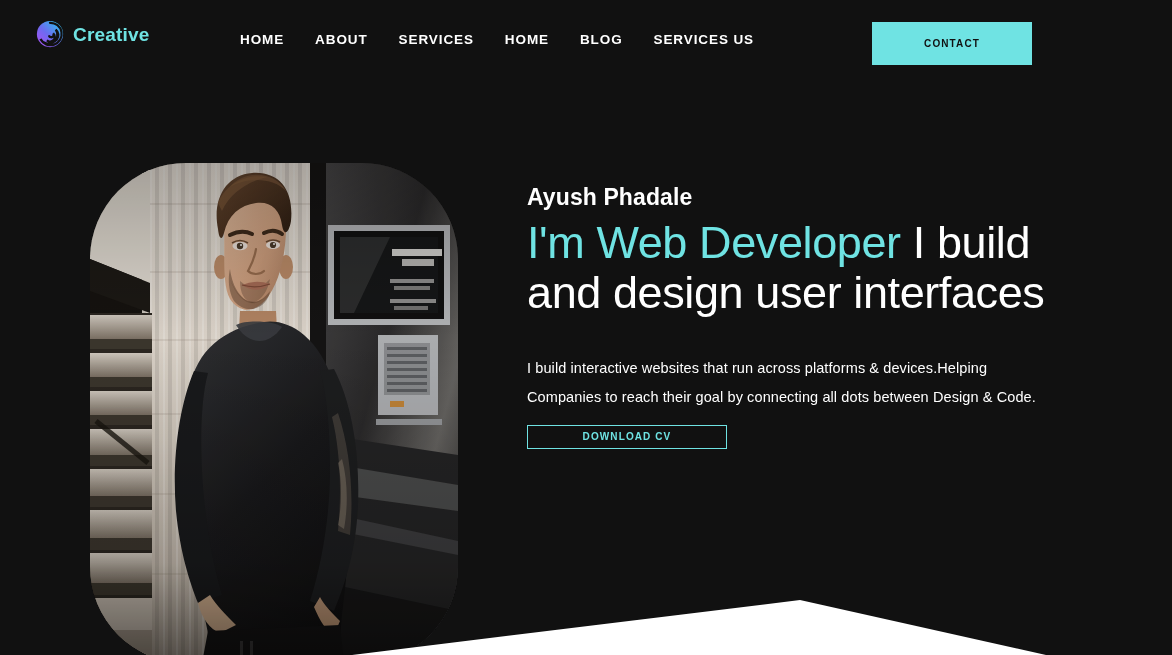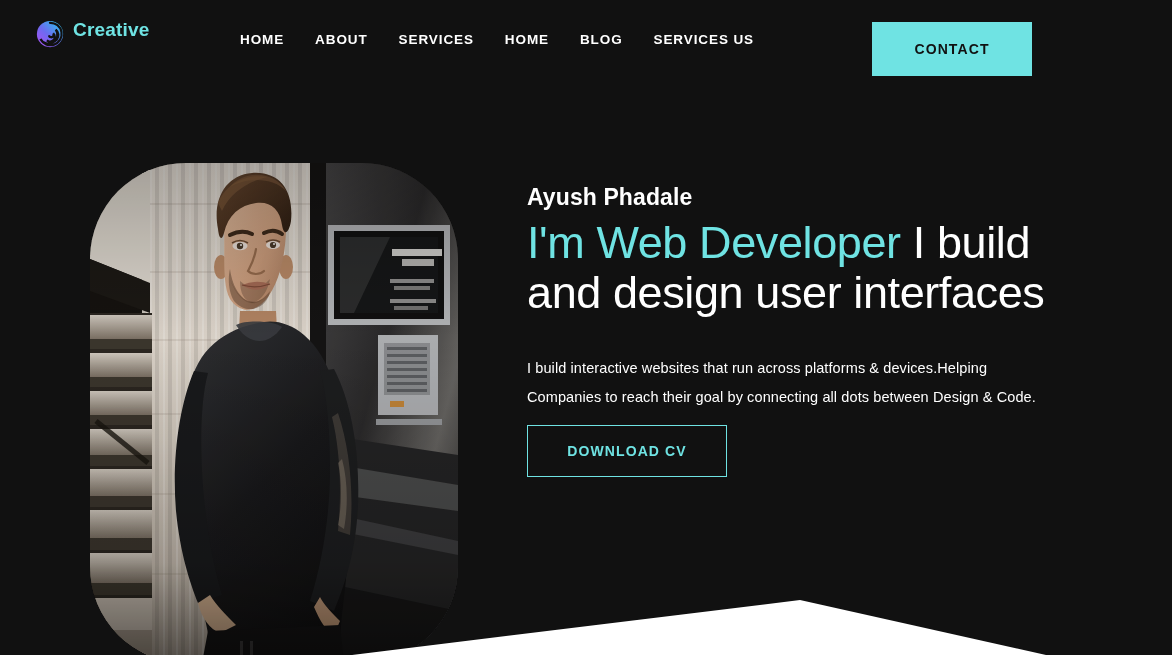--- a/index.html
+++ b/index.html
@@ -21,21 +21,21 @@
   
   #header {
     position:absolute; top:0; left:0;
     width:1172px; height:86px;
     display:flex; align-items:center;
     z-index:20;
   }
 
   #brand {
     position:absolute; left:36px; top:20px;
-    display:flex; gap:9px;
+    display:flex; align-items:center; gap:9px;
     text-decoration:none;
   }
   #brand-mark { width:28px; height:28px; display:block; }
   #brand-name {
     color:#6FE3E3;
     font-size:19px;
     font-weight:700;
     letter-spacing:.2px;
     line-height:1;
   }
@@ -53,26 +53,26 @@
     text-decoration:none;
     padding:0 27px 0 0;
     white-space:nowrap;
     line-height:1;
   }
   .nav-link:first-child { }
 
   #contact-btn {
     position:absolute;
     left:872px; top:22px;
-    width:160px; height:54px;
+    width:160px; height:43px;
     background:#6FE3E3;
     border:none;
     color:#111111;
     font-family:"Liberation Sans", sans-serif;
-    font-size:14px;
+    font-size:10px;
     font-weight:700;
     letter-spacing:1.1px;
     cursor:pointer;
   }
 
   
   #hero-photo {
     position:absolute;
     left:90px; top:163px;
     width:368px; height:500px;
@@ -114,26 +114,26 @@
     font-weight:400;
     line-height:2.0;
     letter-spacing:.1px;
     max-width:516px;
     margin-bottom:13px;
   }
 
   #download-btn {
     display:inline-flex;
     align-items:center; justify-content:center;
-    width:200px; height:52px;
+    width:200px; height:24px;
     background:transparent;
     border:1.5px solid #6FE3E3;
     color:#6FE3E3;
     font-family:"Liberation Sans", sans-serif;
-    font-size:14px;
+    font-size:10px;
     font-weight:700;
     letter-spacing:1.1px;
     cursor:pointer;
   }
 
   
   #bottom-wedge {
     position:absolute;
     left:0; bottom:0;
     width:1172px; height:70px;

